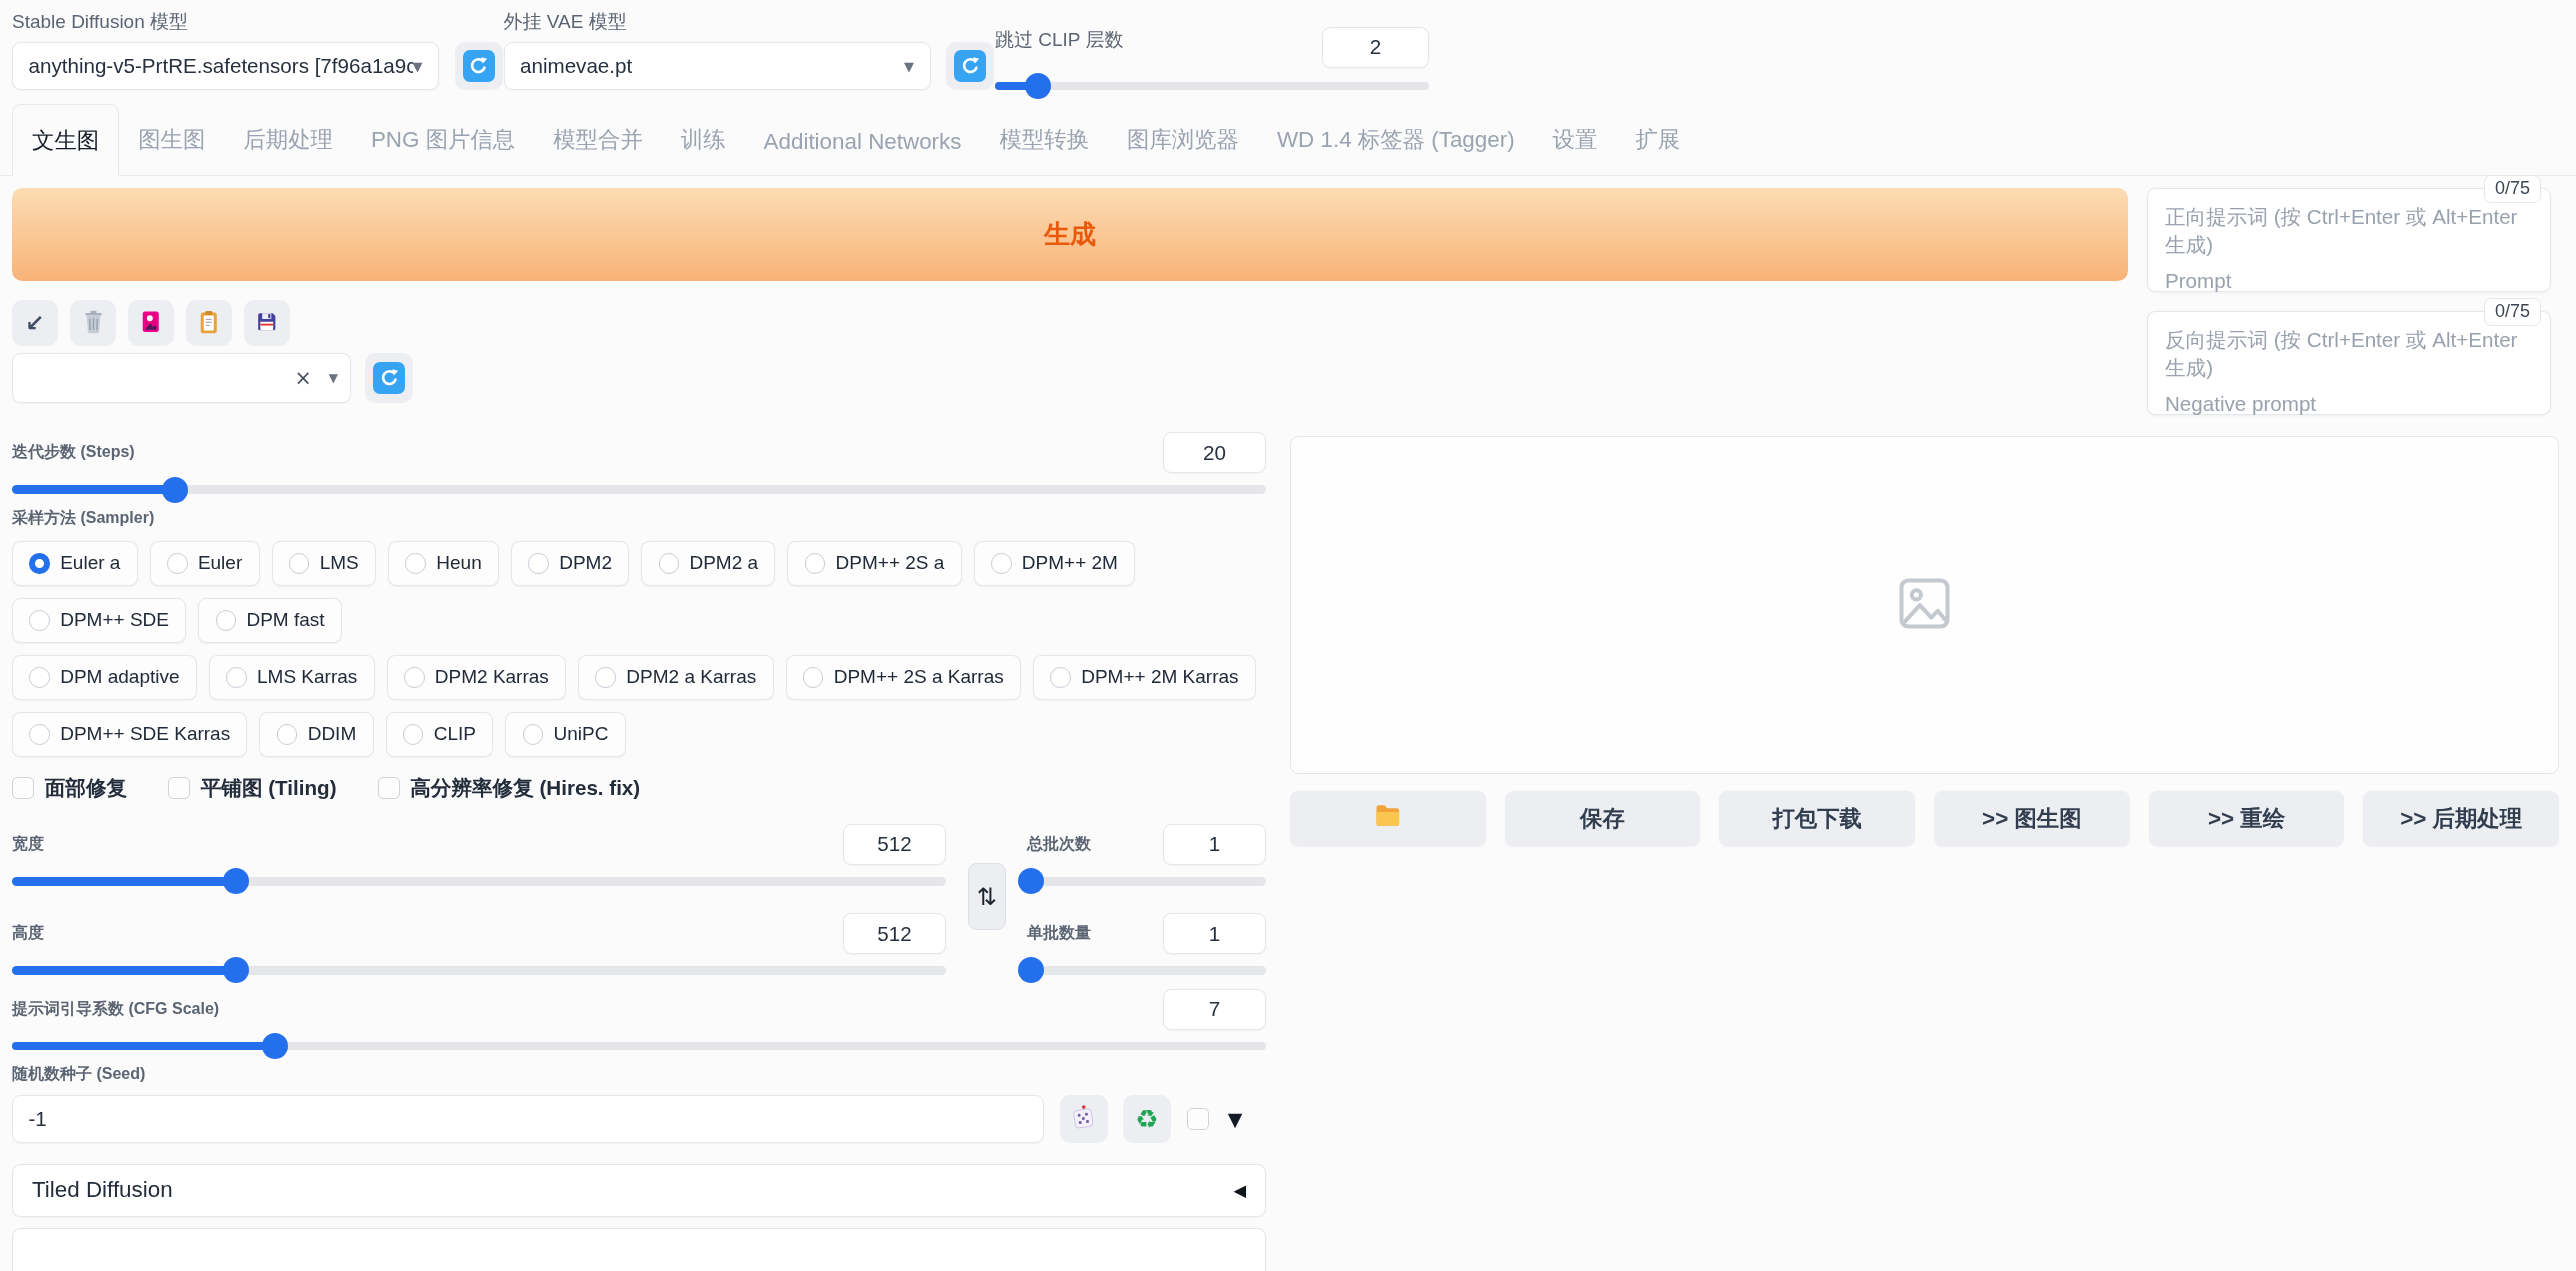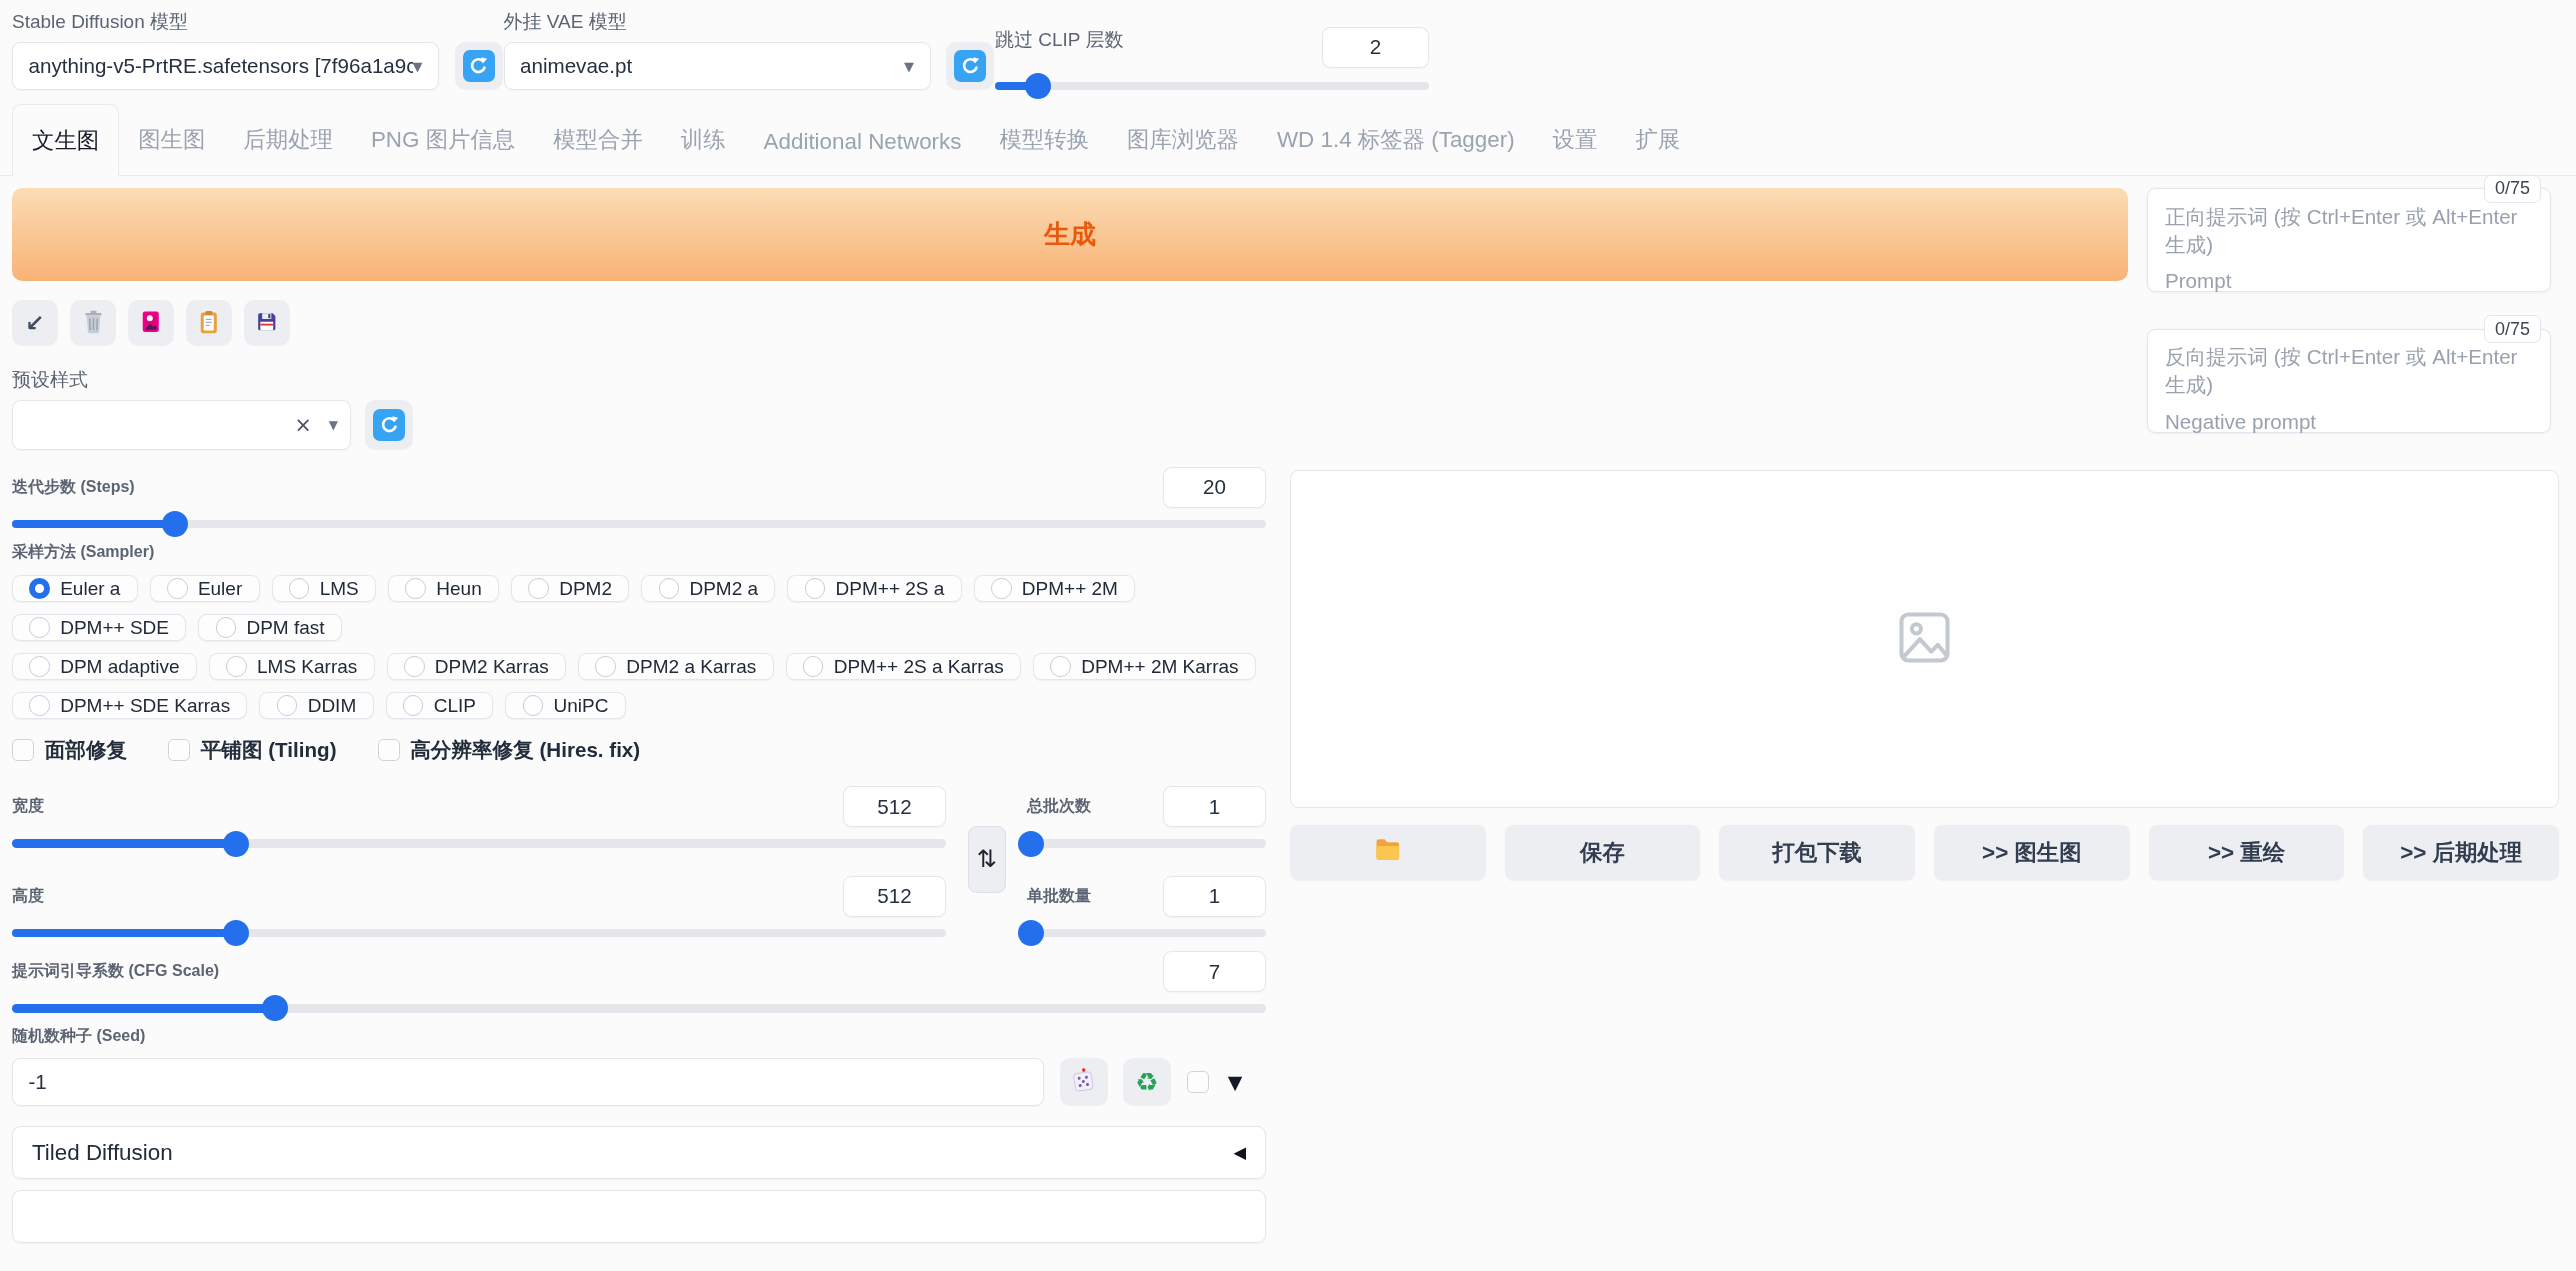--- a/index.html
+++ b/index.html
@@ -72,21 +72,21 @@
 
   
   .main{display:grid;grid-template-columns:1254px 1fr;column-gap:24px;padding:17px 17px 0 12px;}
 
   
   .param-head{display:flex;align-items:center;justify-content:space-between;}
   .param-label{font-size:16px;color:var(--label);font-weight:bold;}
   .section{margin-bottom:13.8px;}
   .section .slider{margin-top:12px;}
   .sampler-row{display:flex;flex-wrap:wrap;gap:12px;margin-top:12px;}
-  .pill{display:inline-flex;align-items:center;gap:10.3px;height:27px;padding:0 16.3px;background:#fdfdfe;
+  .pill{display:inline-flex;align-items:center;gap:10.3px;height:45px;padding:0 16.3px;background:#fdfdfe;
         border:0.9px solid var(--border);border-radius:8.6px;box-shadow:0 0.9px 1.7px rgba(0,0,0,.05);cursor:pointer;}
   .radio{width:20.6px;height:20.6px;border-radius:50%;border:1.7px solid #c7ccd4;background:#fff;}
   .pill.active .radio{border:6.9px solid var(--blue);}
   .pill-label{font-size:19px;color:#212a38;}
   .check-row{display:flex;gap:41px;margin-top:17px;margin-bottom:17px;}
   .check-item{display:inline-flex;align-items:center;gap:10.3px;cursor:pointer;}
   .checkbox{width:22.4px;height:22.4px;border-radius:5.2px;border:0.9px solid #ced3da;background:#fdfdfe;}
   .check-label{font-size:20.6px;color:#232c3a;font-weight:bold;}
   .dims{display:grid;grid-template-columns:934px 38px 239px;column-gap:21.5px;margin-bottom:13.8px;}
   .dim-block .param-head{margin-top:5.2px;}
@@ -232,21 +232,20 @@
           <svg width="27.5" height="27.5" viewBox="0 0 24 24">
               <path d="M4.5 6A1.5 1.5 0 0 1 6 4.5h11.2L19.5 7v11a1.5 1.5 0 0 1-1.5 1.5H6A1.5 1.5 0 0 1 4.5 18V6z" fill="#45429b"></path>
               <rect x="8" y="4.5" width="8" height="5.2" rx="0.6" fill="#e8ecf4"></rect>
               <rect x="13.3" y="5.3" width="1.9" height="3.6" fill="#45429b"></rect>
               <rect x="6.4" y="12" width="11.2" height="7.5" fill="#fff"></rect>
               <rect x="6.4" y="13.7" width="11.2" height="1.6" fill="#e3342f"></rect>
             </svg>
         </span>
       </button>
     </div>
-    <div class="preset-label">预设样式</div>
     <div class="preset-row">
       <div class="preset-select">
         <span class="preset-clear glyph">×</span>
         <span class="preset-caret glyph">▼</span>
       </div>
       <button class="icon-btn" style="width:48px;height:50px">
         <span class="refresh-chip">
           <svg width="20.6" height="20.6" viewBox="0 0 20 20">
               <path d="M16 11.4A6.2 6.2 0 1 1 14.6 5" fill="none" stroke="#fff" stroke-width="2.6" stroke-linecap="round"></path>
               <polygon points="13.0,1.2 18.6,2.6 14.3,7.4" fill="#fff"></polygon>

